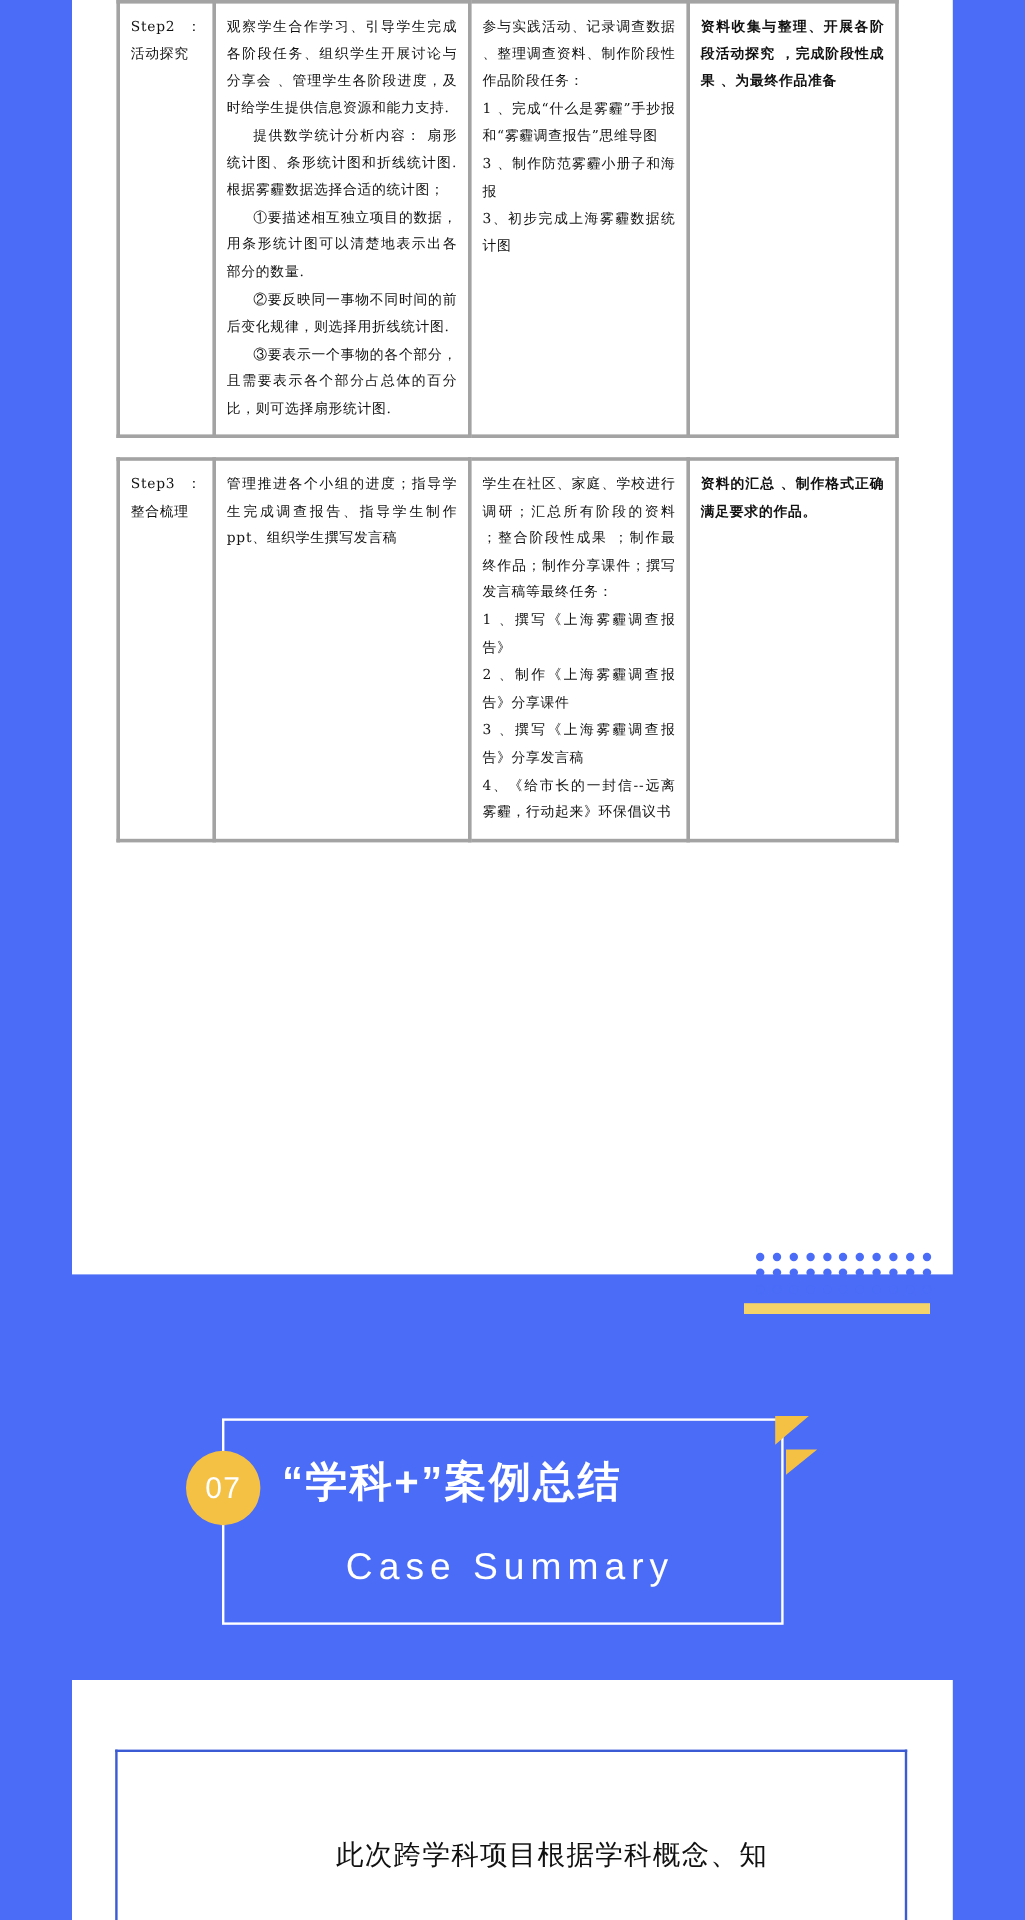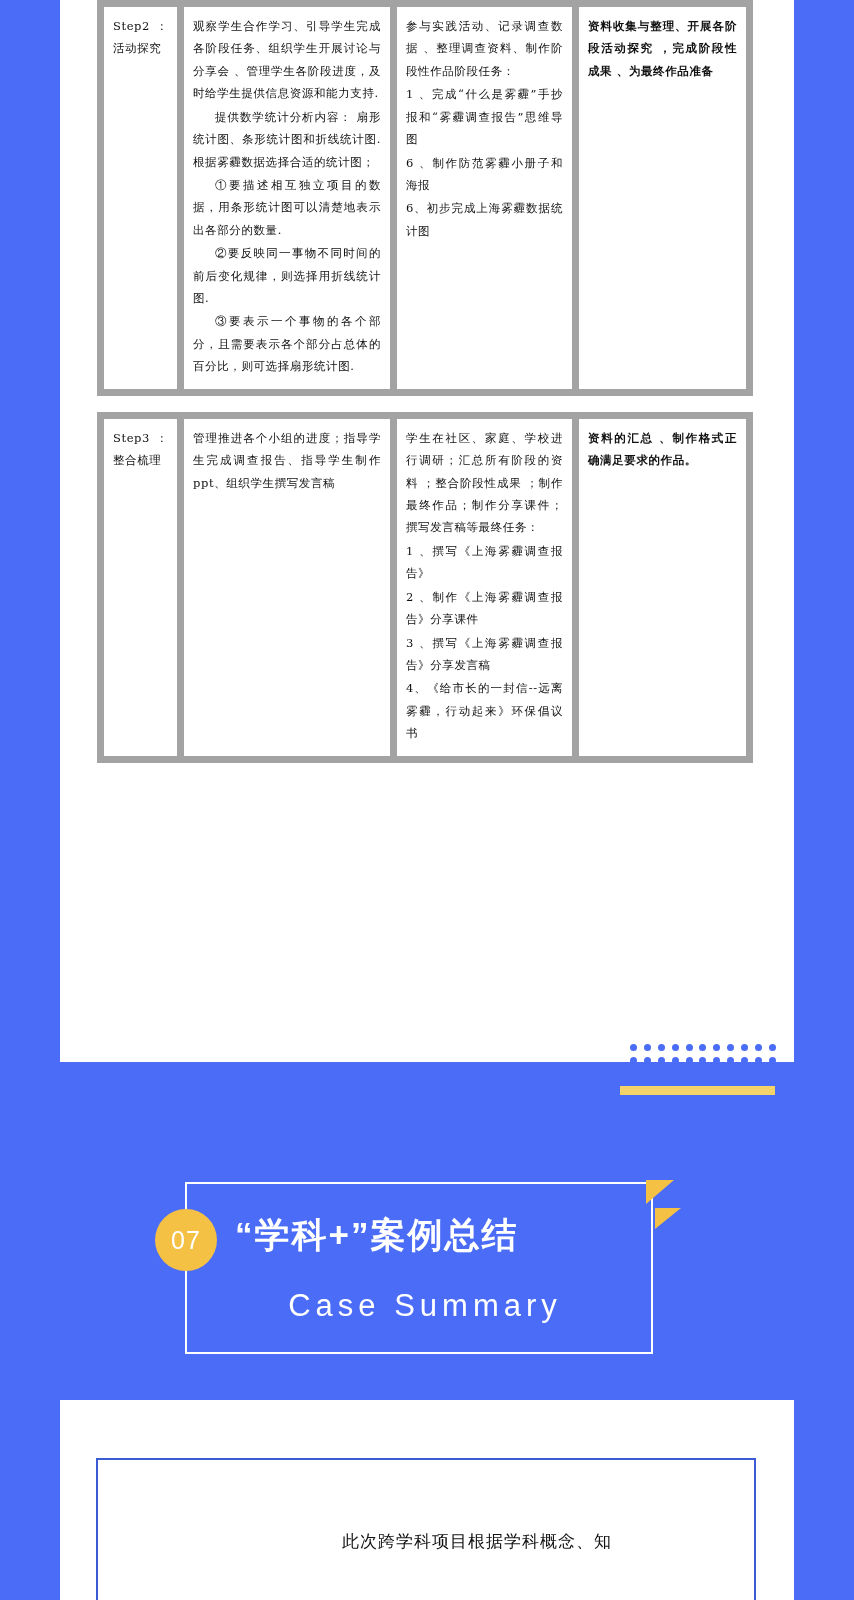--- a/index.html
+++ b/index.html
@@ -27,21 +27,21 @@
     top: 0;
     width: 624px;
   }
 
   table.step-table {
     border-collapse: collapse;
     width: 624px;
     table-layout: fixed;
   }
   table.step-table td {
-    border: 7px solid #a3a3a3;
+    border: 3px solid #a3a3a3;
     vertical-align: top;
     padding: 8px 9px 10px 9px;
     font-family: "DejaVu Serif", serif;
     font-size: 11.5px;
     line-height: 1.95;
     color: #111;
     letter-spacing: 0.6px;
   }
   td.c1 { width: 80px; }
   td.c2 { width: 213px; }
@@ -161,25 +161,24 @@
     border-left: 2px solid #3b5bd4;
     border-right: 2px solid #3b5bd4;
   }
   .bottom-text {
     position: absolute;
     left: 96px;
     top: 1528px;
     width: 728px;
     text-align: center;
     font-family: "DejaVu Sans", sans-serif;
-    font-size: 17px;
+    font-size: 23px;
     color: #111;
     letter-spacing: 1px;
     line-height: 1.6;
-    margin-left: 17px;
   }
 </style>
 </head>
 <body>
 
 <div class="doc-panel">
   <div class="table-wrap">
 
     <table class="step-table">
       <tbody>
@@ -190,22 +189,22 @@
         <td class="c2">
           <div class="p">观察学生合作学习、引导学生完成各阶段任务、组织学生开展讨论与分享会 、管理学生各阶段进度，及时给学生提供信息资源和能力支持.</div>
           <div class="p ind">提供数学统计分析内容： 扇形统计图、条形统计图和折线统计图.根据雾霾数据选择合适的统计图；</div>
           <div class="p ind">①要描述相互独立项目的数据，用条形统计图可以清楚地表示出各部分的数量.</div>
           <div class="p ind">②要反映同一事物不同时间的前后变化规律，则选择用折线统计图.</div>
           <div class="p ind">③要表示一个事物的各个部分，且需要表示各个部分占总体的百分比，则可选择扇形统计图.</div>
         </td>
         <td class="c3">
           <div class="p">参与实践活动、记录调查数据 、整理调查资料、制作阶段性作品阶段任务：</div>
           <div class="p">1 、完成“什么是雾霾”手抄报和“雾霾调查报告”思维导图</div>
-          <div class="p">6 、制作防范雾霾小册子和海报</div>
-          <div class="p">6、初步完成上海雾霾数据统计图</div>
+          <div class="p">3 、制作防范雾霾小册子和海报</div>
+          <div class="p">3、初步完成上海雾霾数据统计图</div>
         </td>
         <td class="c4">
           <div class="p">资料收集与整理、开展各阶段活动探究 ，完成阶段性成果 、为最终作品准备</div>
         </td>
       </tr>
     </tbody>
       </table>
 
     <div style="height:16px"></div>
 

